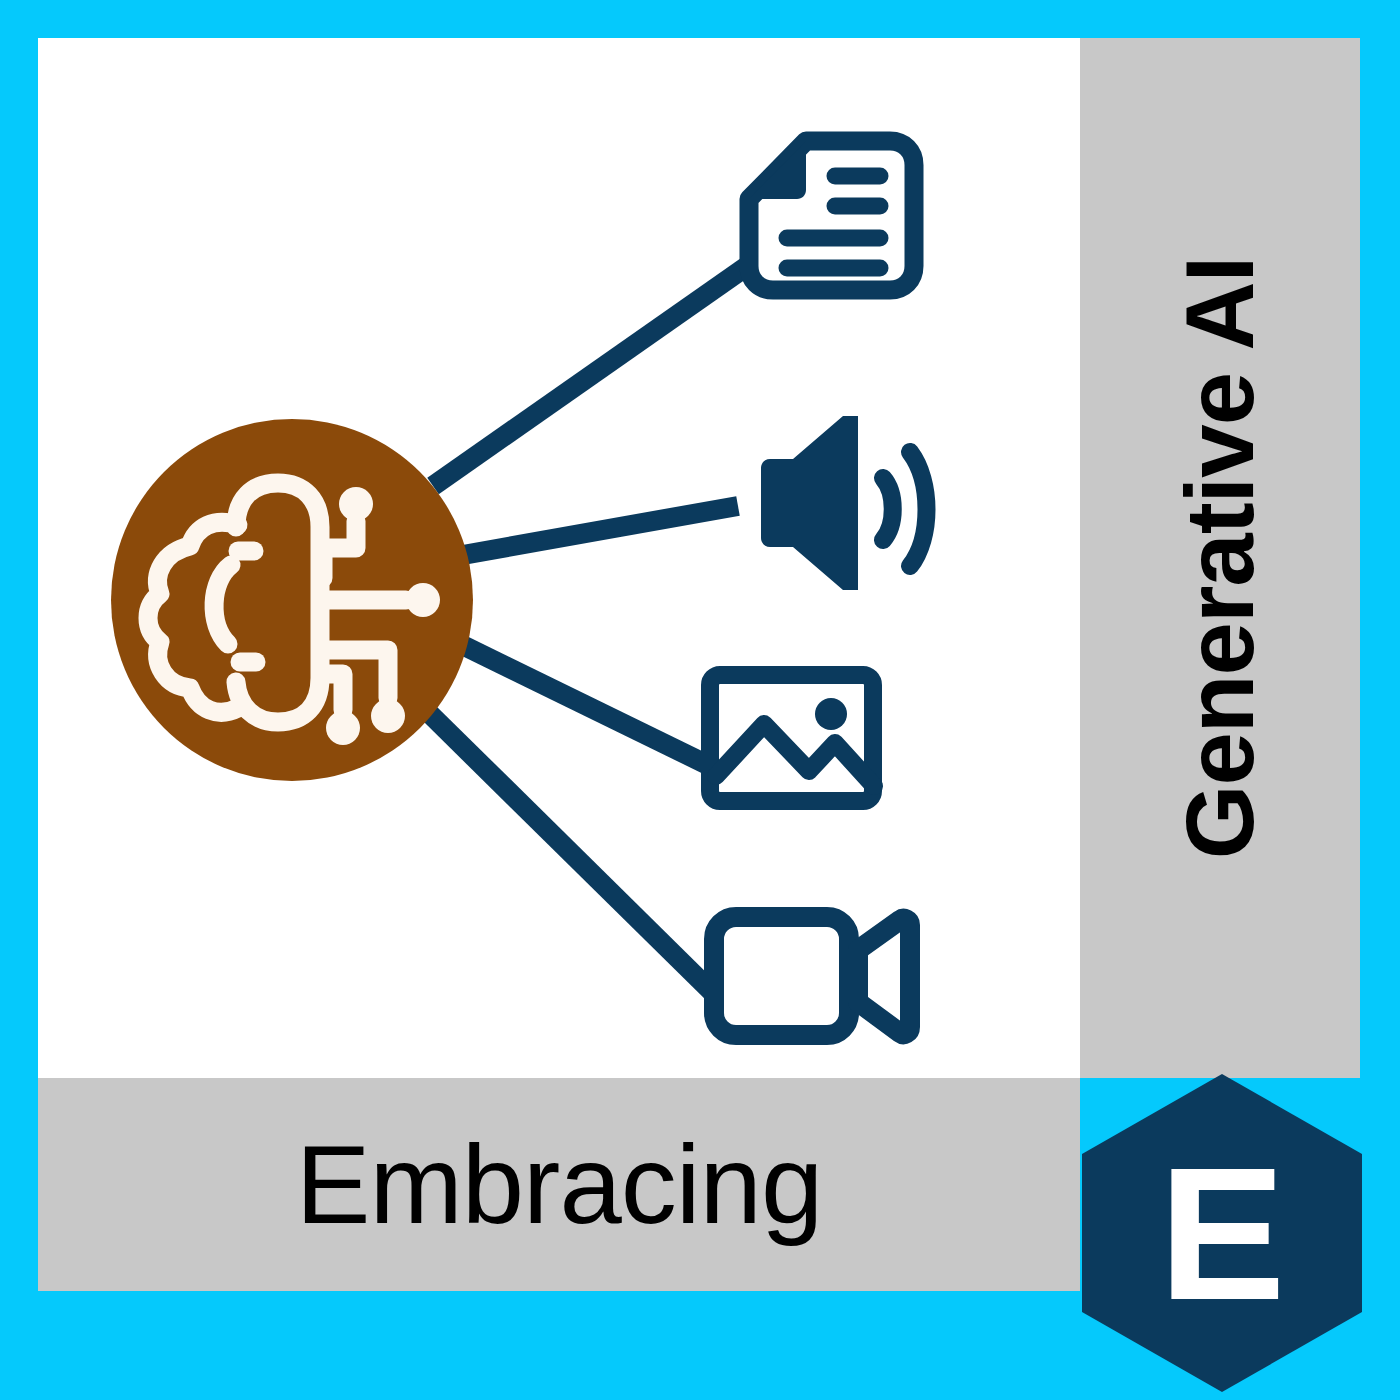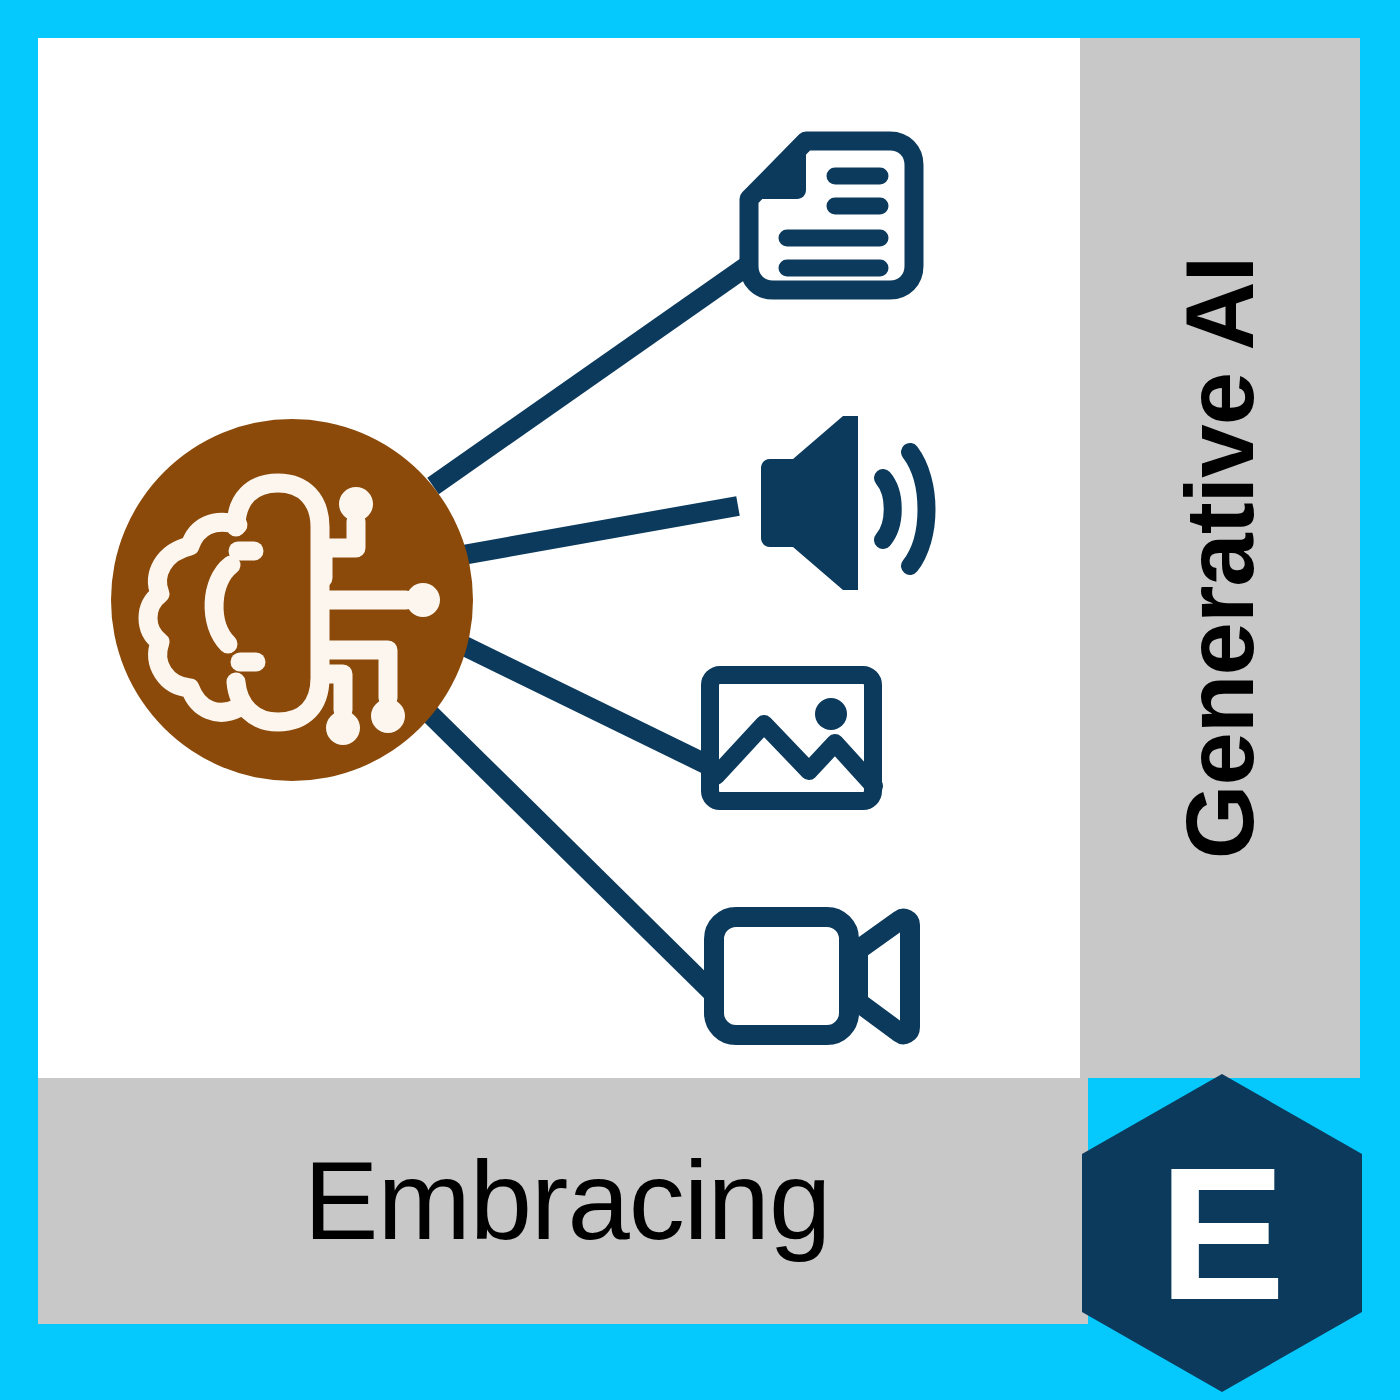--- a/index.html
+++ b/index.html
@@ -57,26 +57,25 @@
     letter-spacing: -1px;
     line-height: 1;
   }
 
   
   #bottom-bar {
     position: absolute;
     left: 38px;
     top: 1078px;
     width: 1042px;
-    height: 246px;
+    height: 213px;
     background: #c8c8c8;
     display: flex;
     align-items: center;
     justify-content: center;
-    padding-left: 8px;
   }
   #bottom-bar-title {
     font-size: 112px;
     font-weight: 400;
     color: #000000;
     line-height: 1;
     letter-spacing: -1px;
   }
 
   

